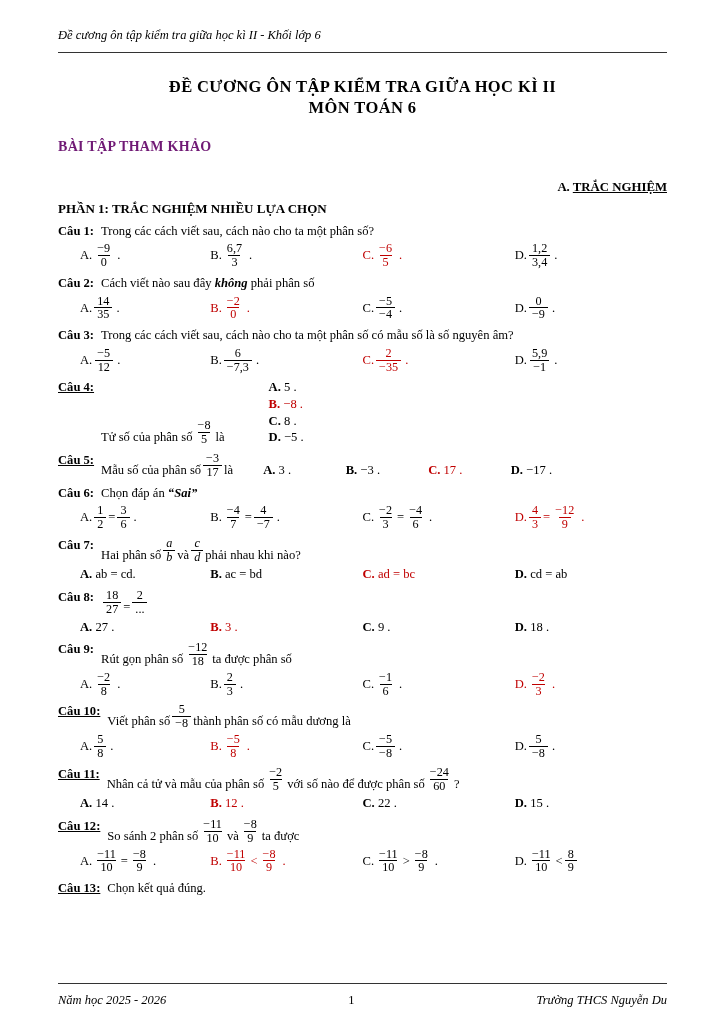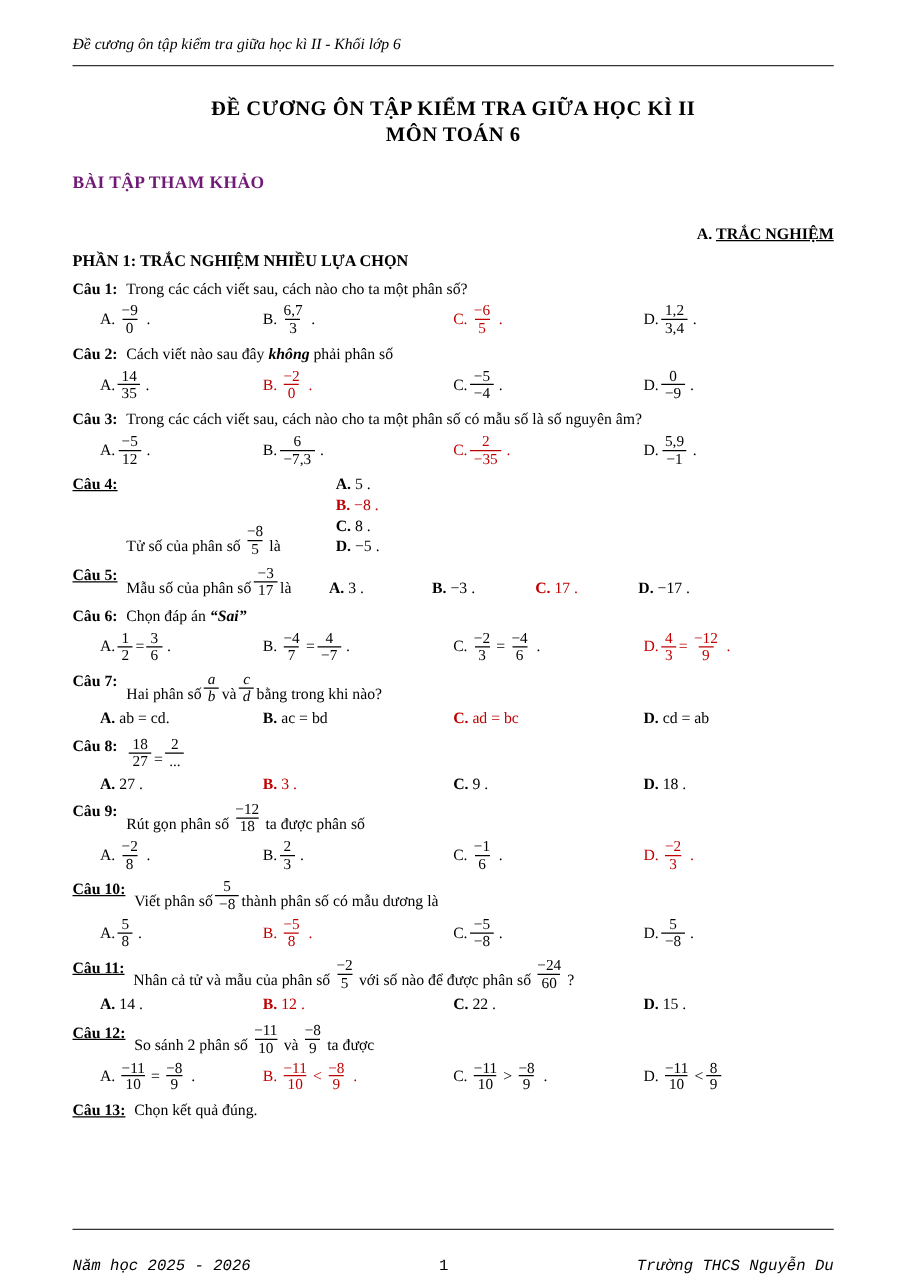--- a/index.html
+++ b/index.html
@@ -17,23 +17,23 @@
   }
   .header-rule {
     position:absolute; top:52px; left:58px; right:58px;
     border-top:1.6px solid #333;
   }
   .footer-rule {
     position:absolute; bottom:40px; left:58px; right:58px;
     border-top:1.6px solid #333;
   }
   .footer {
-    position:absolute; bottom:4px; left:58px; right:58px;
+    position:absolute; bottom:16px; left:58px; right:58px;
     font-style:italic; font-size:12.5px;
-    display:flex; justify-content:space-between; align-items:center;font-family:Liberation Mono, monospace;
+    display:flex; justify-content:space-between; align-items:center;
   }
   .footer .page-num { font-style:normal; font-size:12.5px; }
   .content {
     position:absolute; top:70px; left:58px; width:609px;
     font-size:12.6px; line-height:1.32;
   }
   .title {
     text-align:center; font-weight:bold; font-size:16.5px;
     letter-spacing:0.4px; line-height:1.28; margin-top:6px;
   }
@@ -305,21 +305,21 @@
         <span>Hai phân số </span>
         <span class="frac">
             <span class="num" style="font-style:italic">a</span>
             <span class="den" style="font-style:italic">b</span>
           </span>
         <span> và </span>
         <span class="frac">
             <span class="num" style="font-style:italic">c</span>
             <span class="den" style="font-style:italic">d</span>
           </span>
-        <span> bằng trong khi nào?</span>
+        <span> phải nhau khi nào?</span>
       </span>
     </div>
     <div class="opt-row-4">
       <div class="ind"><b>A.</b>&nbsp;<span>ab = cd.</span></div>
       <div><b>B.</b>&nbsp;<span>ac = bd</span></div>
       <div class="red"><b>C.</b>&nbsp;<span>ad = bc</span></div>
       <div><b>D.</b>&nbsp;<span>cd = ab</span></div>
     </div>
 
     <div class="q">

